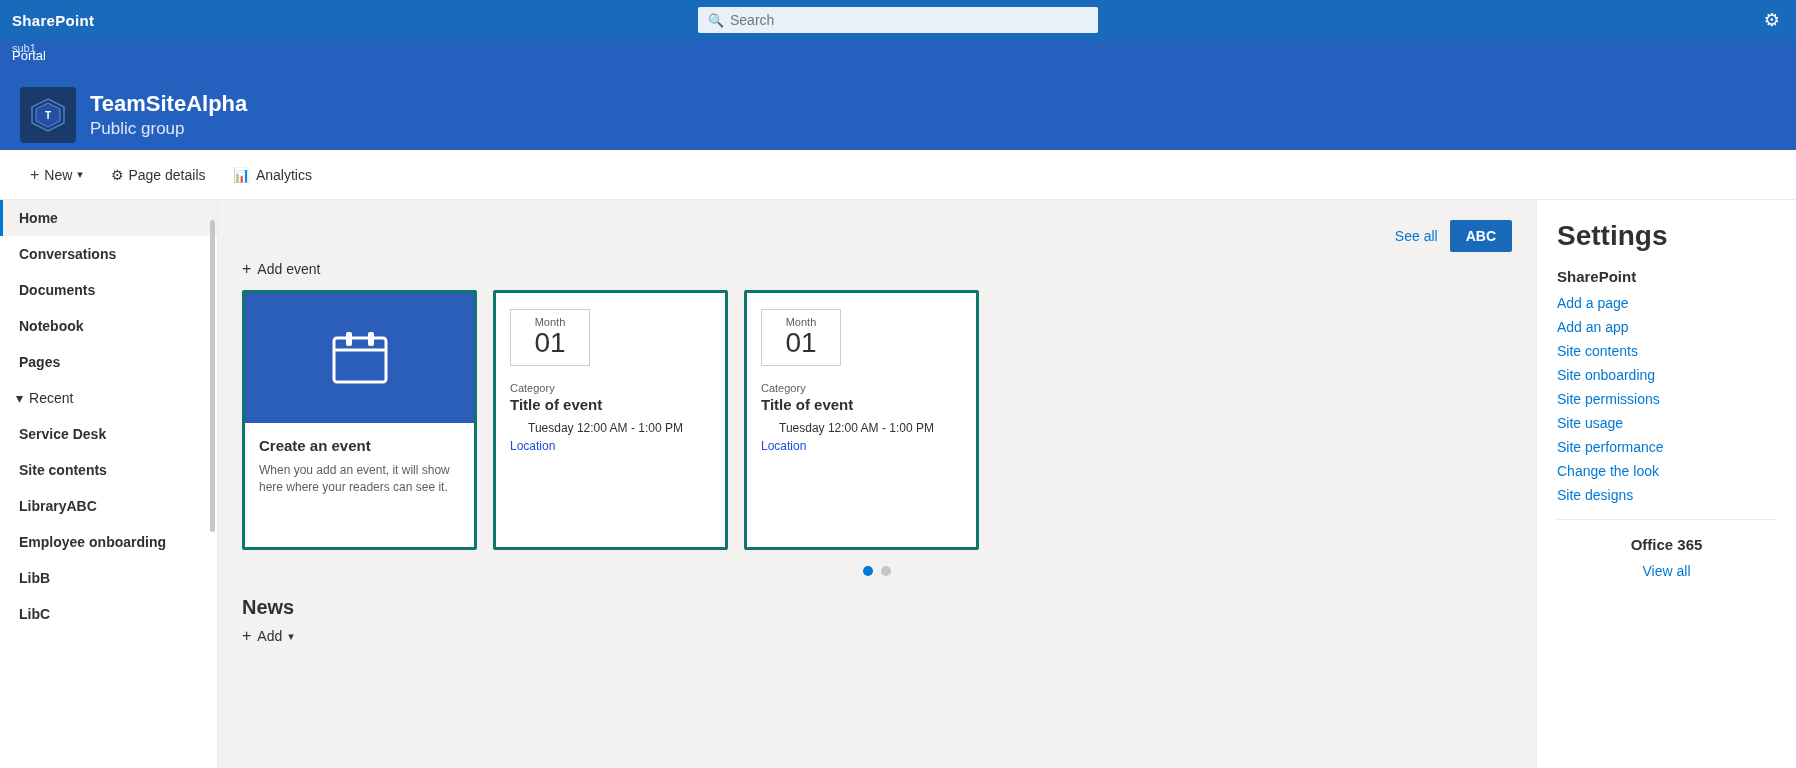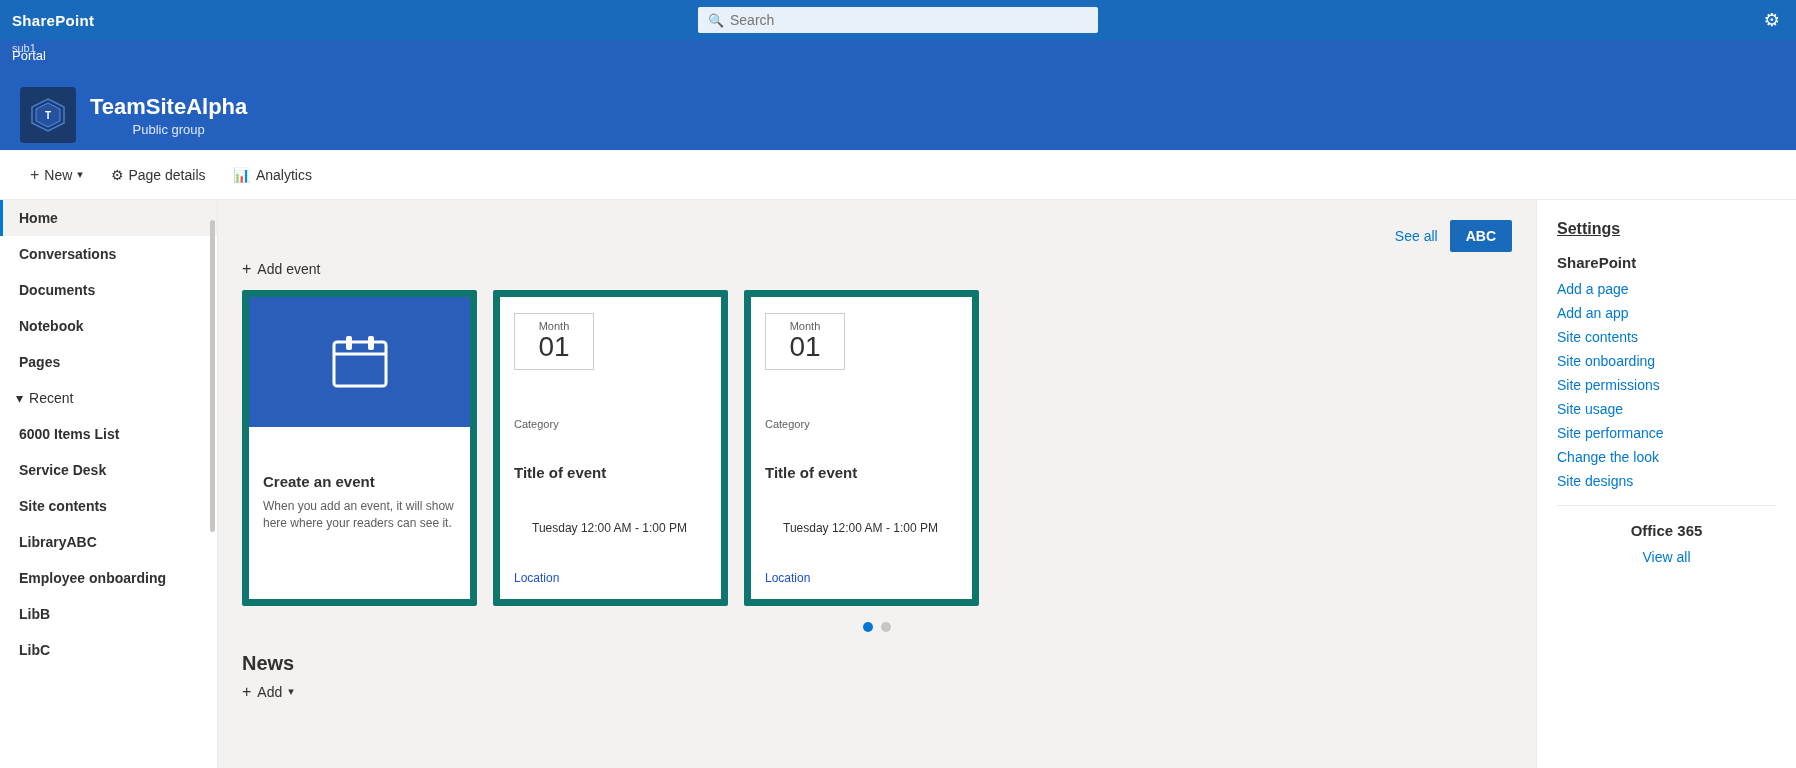--- a/index.html
+++ b/index.html
@@ -78,21 +78,21 @@
       background: #1a3a6b;
       border-radius: 4px;
       display: flex;
       align-items: center;
       justify-content: center;
       margin-right: 14px;
       flex-shrink: 0;
     }
     .site-logo svg { width: 36px; height: 36px; }
     .site-title { color: white; font-size: 22px; font-weight: 600; }
-    .site-subtitle { color: rgba(255,255,255,0.85); font-size: 13px; margin-top: 2px; text-align: center; }
+    .site-subtitle { color: rgba(255,255,255,0.85); font-size: 17px; margin-top: 2px; }
 
     
     #layout {
       display: flex;
       height: calc(768px - 40px - 30px - 80px - 50px);
     }
 
     
     #commandbar {
       background: white;
@@ -190,27 +190,26 @@
       font-size: 14px;
     }
 
     .events-grid {
       display: flex;
       gap: 16px;
       margin-bottom: 16px;
     }
     .event-card {
       background: white;
-      border: 7px solid #0f766e;
+      border: 3px solid #0f766e;
       border-radius: 2px;
       width: 235px;
       min-height: 260px;
       overflow: hidden;
       flex-shrink: 0;
-      gap: 32px;
     }
     .event-card.create {
       display: flex;
       flex-direction: column;
     }
     .event-card-hero {
       background: #2b5eb8;
       height: 130px;
       display: flex;
       align-items: center;
@@ -302,25 +301,24 @@
     
     #settings-panel {
       width: 260px;
       background: white;
       border-left: 1px solid #edebe9;
       padding: 20px 20px;
       overflow-y: auto;
       flex-shrink: 0;
     }
     .settings-title {
-      font-size: 16px;
+      font-size: 28px;
       font-weight: 600;
       color: #323130;
       margin-bottom: 16px;
-      text-decoration: underline;
     }
     .settings-section-title {
       font-size: 15px;
       font-weight: 600;
       color: #323130;
       margin-bottom: 10px;
     }
     .settings-link {
       display: block;
       color: #0078d4;
@@ -406,23 +404,20 @@
     </div>
     <div class="sidebar-item">
       <span>Notebook</span>
     </div>
     <div class="sidebar-item">
       <span>Pages</span>
     </div>
     <div class="sidebar-section">
       <span>▾</span>
       <span>Recent</span>
-    </div>
-    <div class="sidebar-item">
-      <span>6000 Items List</span>
     </div>
     <div class="sidebar-item">
       <span>Service Desk</span>
     </div>
     <div class="sidebar-item">
       <span>Site contents</span>
     </div>
     <div class="sidebar-item">
       <span>LibraryABC</span>
     </div>

